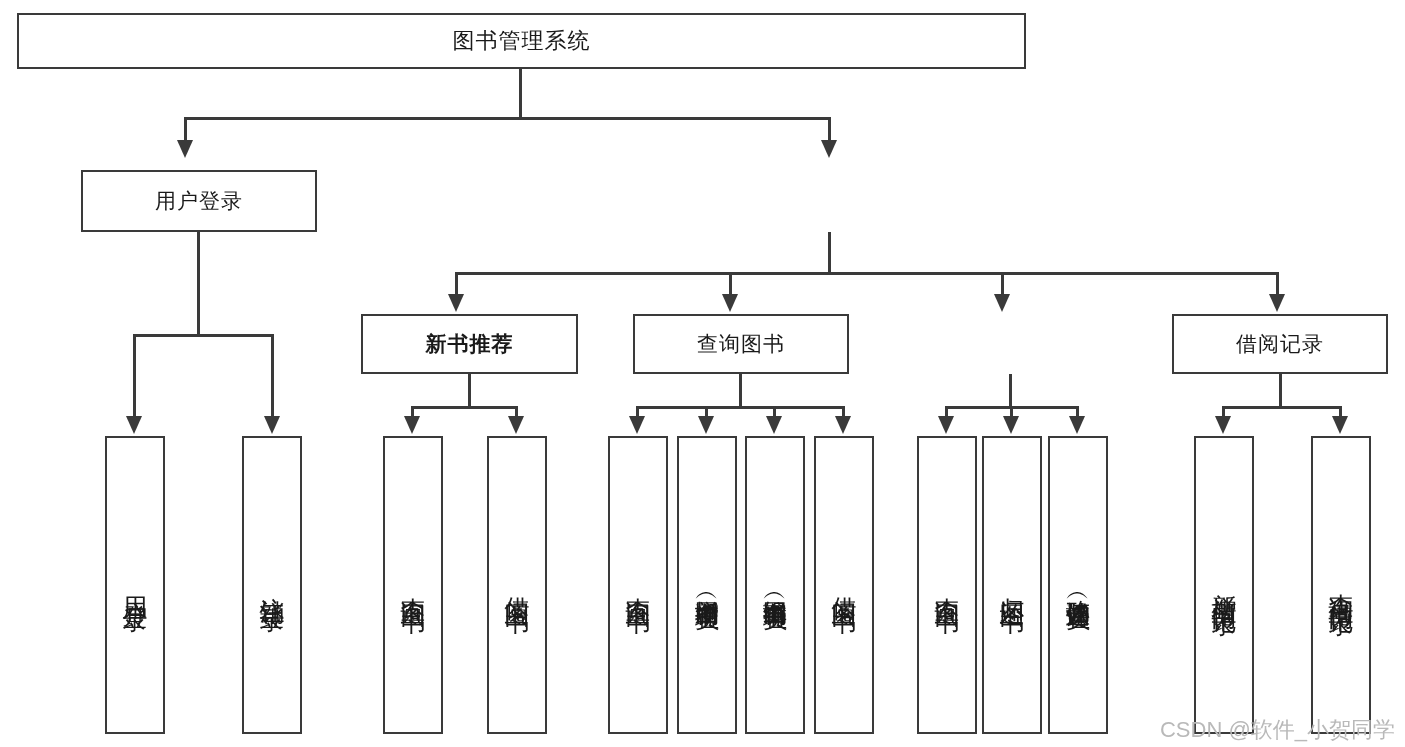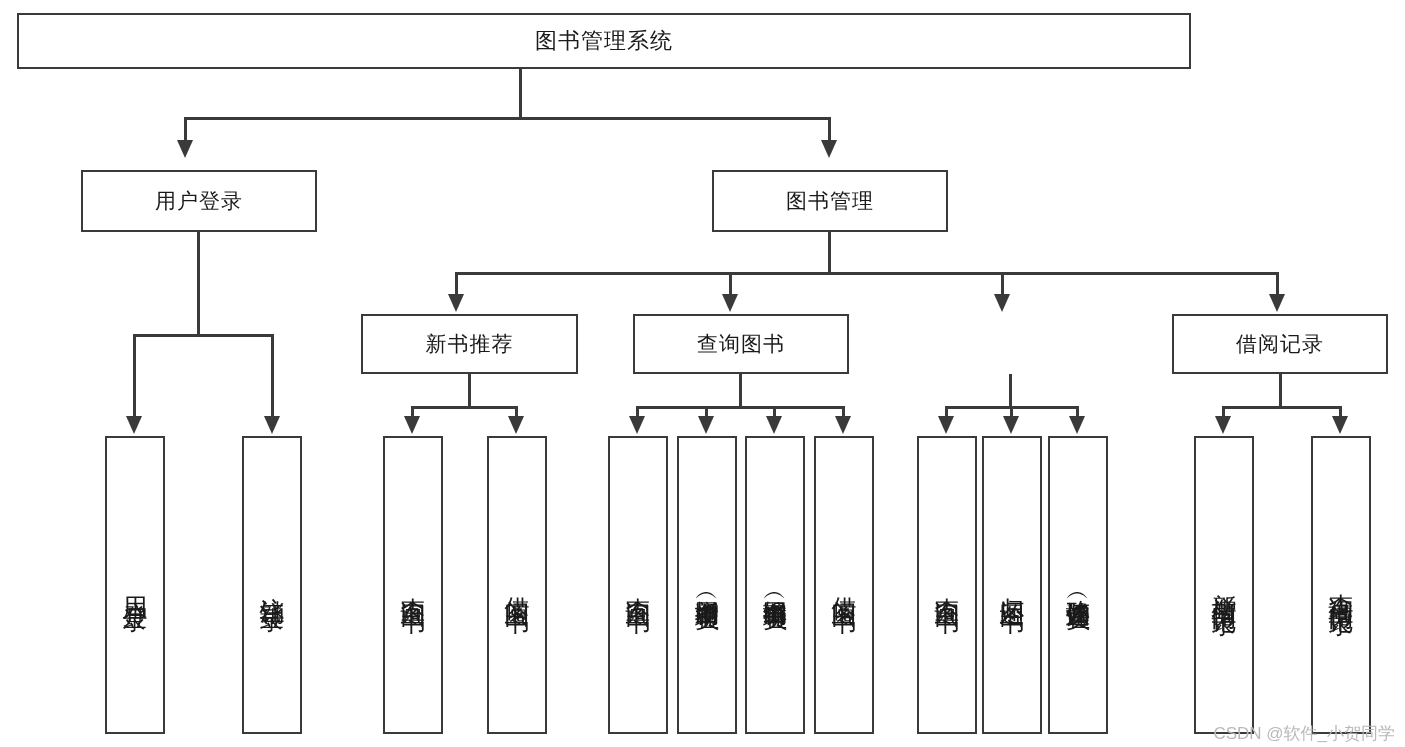--- a/index.html
+++ b/index.html
@@ -57,50 +57,47 @@
     width:0;height:0;
     border-left:8px solid transparent;
     border-right:8px solid transparent;
     border-top:18px solid #3a3a3a;
   }
 
   
   #watermark{
     position:absolute;
     right:10px;bottom:2px;
-    font-size:17px;
+    font-size:22px;
     color:#b9b9b9;
     font-family:"Liberation Sans","DejaVu Sans",sans-serif;
     white-space:nowrap;
     pointer-events:none;
   }
 </style>
 </head>
 <body>
 
 <div id="canvas">
 
-  <div class="node root h-node" style="left:17px;top:13px;width:1174px;height:56px;">
+  <div class="node root h-node" style="left:17px;top:13px;width:1009px;height:56px;">
     <span class="label">图书管理系统</span>
   </div>
 
   <div class="seg vline" style="left:519px;top:69px;width:3px;height:48px;"></div>
 
   <div class="seg hline" style="left:184px;top:117px;width:647px;height:3px;"></div>
 
   <div class="seg vline" style="left:184px;top:117px;width:3px;height:25px;"></div>
   <div class="arrow" style="left:177px;top:140px;"></div>
   <div class="seg vline" style="left:828px;top:117px;width:3px;height:25px;"></div>
   <div class="arrow" style="left:821px;top:140px;"></div>
 
   <div class="node h-node" style="left:81px;top:170px;width:236px;height:62px;">
     <span class="label">用户登录</span>
-  </div>
-  <div class="node h-node" style="left:712px;top:170px;width:236px;height:62px;">
-    <span class="label">图书管理</span>
   </div>
 
   <div class="seg vline" style="left:197px;top:232px;width:3px;height:104px;"></div>
   <div class="seg hline" style="left:133px;top:334px;width:141px;height:3px;"></div>
   <div class="seg vline" style="left:133px;top:334px;width:3px;height:84px;"></div>
   <div class="arrow" style="left:126px;top:416px;"></div>
   <div class="seg vline" style="left:271px;top:334px;width:3px;height:84px;"></div>
   <div class="arrow" style="left:264px;top:416px;"></div>
 
   <div class="node v-node" style="left:105px;top:436px;width:60px;height:298px;">
@@ -115,21 +112,21 @@
 
   <div class="seg vline" style="left:455px;top:272px;width:3px;height:24px;"></div>
   <div class="arrow" style="left:448px;top:294px;"></div>
   <div class="seg vline" style="left:729px;top:272px;width:3px;height:24px;"></div>
   <div class="arrow" style="left:722px;top:294px;"></div>
   <div class="seg vline" style="left:1001px;top:272px;width:3px;height:24px;"></div>
   <div class="arrow" style="left:994px;top:294px;"></div>
   <div class="seg vline" style="left:1276px;top:272px;width:3px;height:24px;"></div>
   <div class="arrow" style="left:1269px;top:294px;"></div>
 
-  <div class="node h-node" style="left:361px;top:314px;width:217px;height:60px;">
+  <div class="node h-node" style="left:361px;top:314px;width:217px;height:60px;font-weight:bold;">
     <span class="label">新书推荐</span>
   </div>
   <div class="node h-node" style="left:633px;top:314px;width:216px;height:60px;">
     <span class="label">查询图书</span>
   </div>
   <div class="node h-node" style="left:1172px;top:314px;width:216px;height:60px;">
     <span class="label">借阅记录</span>
   </div>
 
   <div class="seg vline" style="left:468px;top:374px;width:3px;height:34px;"></div>

